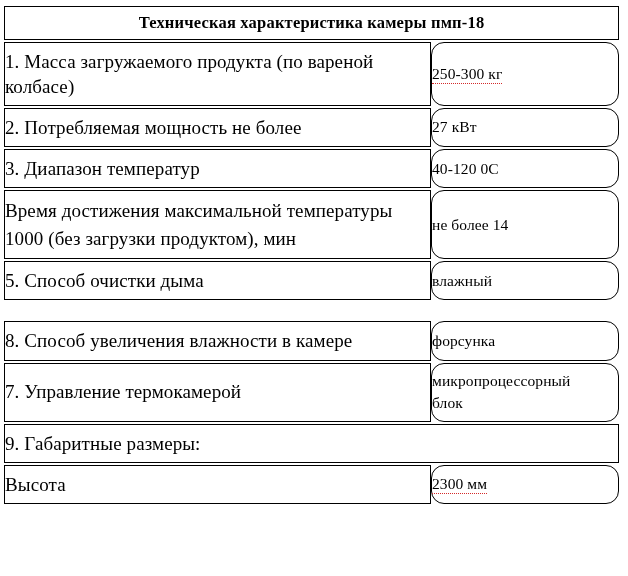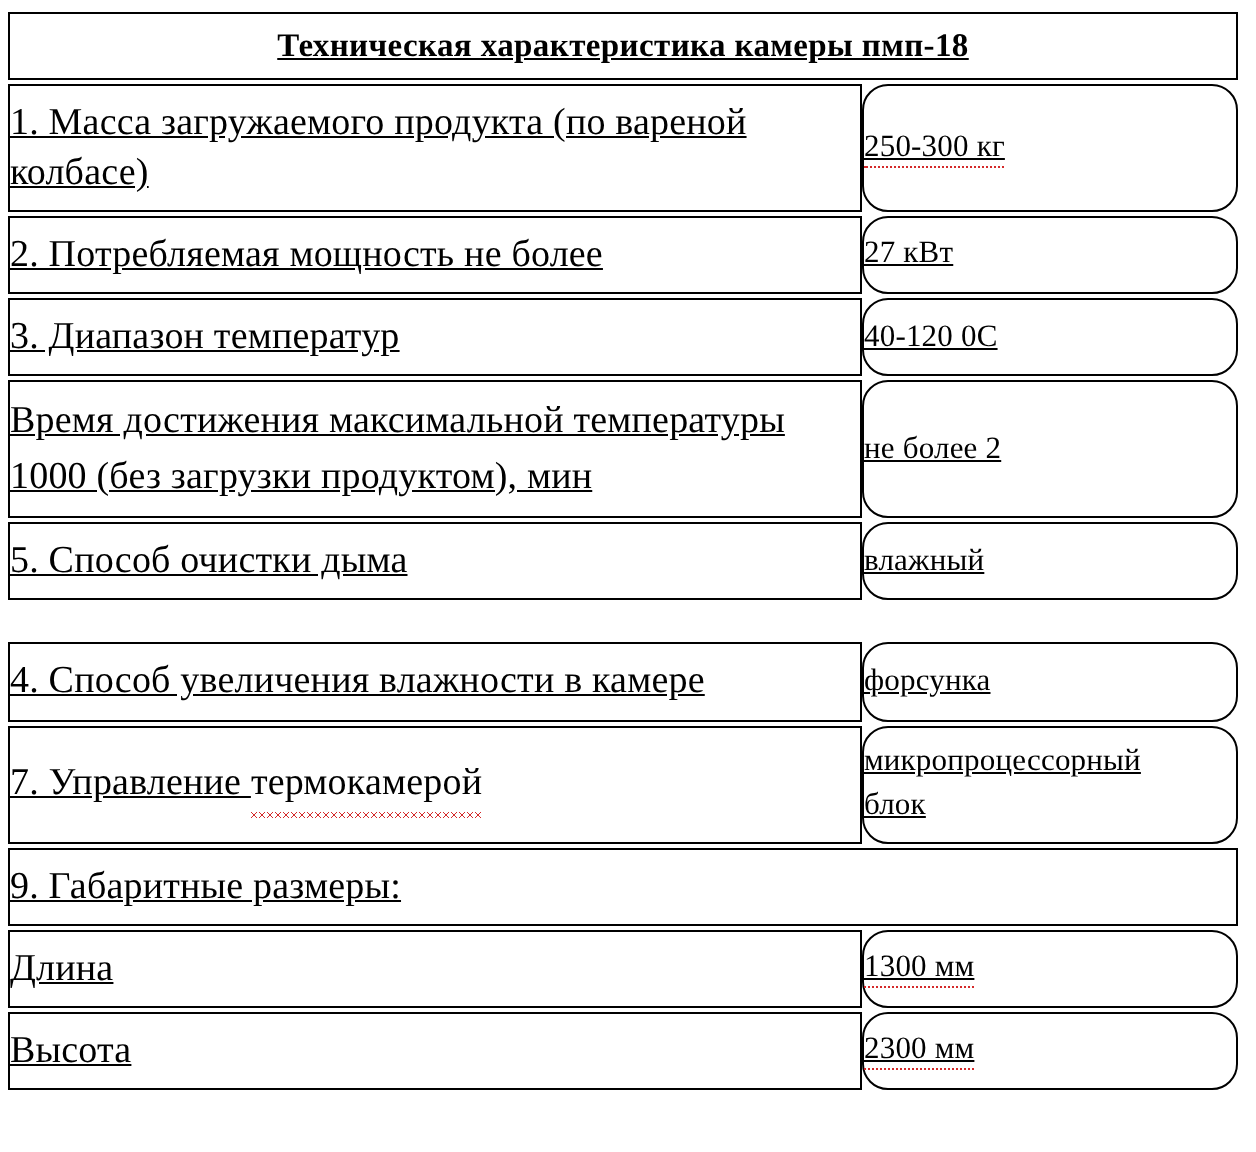--- a/index.html
+++ b/index.html
@@ -22,21 +22,20 @@
     box-sizing: border-box;
     padding: 4px 9px 0 4px;
   }
 
   
   .tbl {
     width: 100%;
     border-collapse: separate;
     border-spacing: 0 2px;
     table-layout: fixed;
-    text-decoration: underline;
   }
 
   .tbl.block-two {
     margin-top: 8px;
   }
 
   .tbl td {
     border: 1.3px solid #000000;
     padding: 6px 0 6px 0;
     vertical-align: middle;
@@ -131,21 +130,21 @@
       </tr>
 
       <tr>
         <td class="cell-label">3. Диапазон температур</td>
         <td class="cell-value">40-120 0С</td>
       </tr>
 
       <tr class="row-tall">
         <td class="cell-label two-line">Время достижения максимальной температуры
 1000 (без загрузки продуктом), мин</td>
-        <td class="cell-value">не более 2</td>
+        <td class="cell-value">не более 14</td>
       </tr>
 
 
       <tr>
         <td class="cell-label">5. Способ очистки дыма</td>
         <td class="cell-value">влажный</td>
       </tr>
 
     </tbody>
   </table>
@@ -153,39 +152,35 @@
   <div class="gap-spacer"></div>
 
   <table class="tbl block-two">
     <colgroup>
       <col class="c-label">
       <col class="c-value">
     </colgroup>
     <tbody>
 
       <tr>
-        <td class="cell-label">4. Способ увеличения влажности в камере</td>
+        <td class="cell-label">8. Способ увеличения влажности в камере</td>
         <td class="cell-value">форсунка</td>
       </tr>
 
       <tr class="row-tall">
         <td class="cell-label"><span>7. Управление </span><span class="sp-wave">термокамерой</span></td>
         <td class="cell-value two-line">микропроцессорный
 блок</td>
       </tr>
 
 
       <tr>
         <td class="cell-label" colspan="2">9. Габаритные размеры:</td>
       </tr>
 
-      <tr>
-        <td class="cell-label">Длина</td>
-        <td class="cell-value"><span class="sp-dot">1300 мм</span></td>
-      </tr>
 
 
       <tr>
         <td class="cell-label">Высота</td>
         <td class="cell-value"><span class="sp-dot">2300 мм</span></td>
       </tr>
 
     </tbody>
   </table>
 

